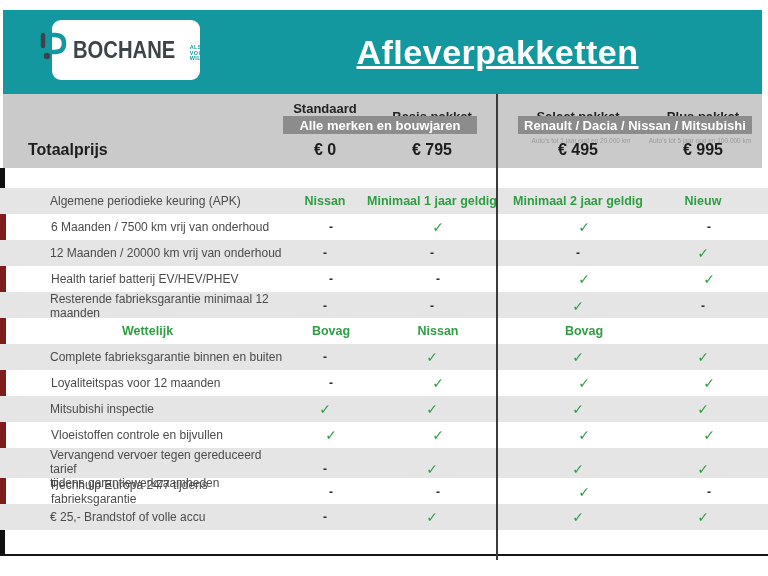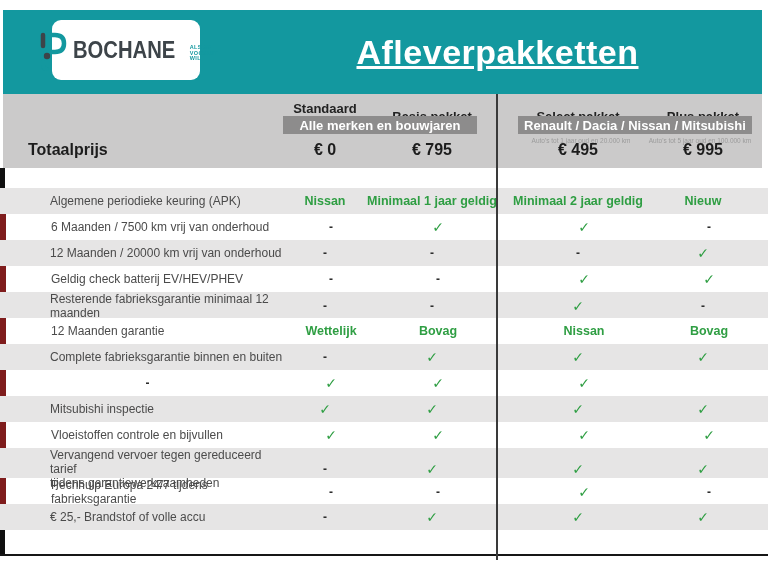--- a/index.html
+++ b/index.html
@@ -182,21 +182,21 @@
     <div class="fval">
             <span class="dash">-</span>
           </div>
     <div class="fval">
             <span class="check">✓</span>
           </div>
     <div></div>
   </div>
 
   <div class="frow white">
-    <div class="flabel">Geldig check batterij EV/HEV/PHEV</div>
+    <div class="flabel">Health tarief batterij EV/HEV/PHEV</div>
     <div class="fval">
             <span class="dash">-</span>
           </div>
     <div class="fval">
             <span class="dash">-</span>
           </div>
     <div class="fval">
             <span class="check">✓</span>
           </div>
     <div class="fval">
@@ -216,21 +216,20 @@
     <div class="fval">
             <span class="check">✓</span>
           </div>
     <div class="fval">
             <span class="dash">-</span>
           </div>
     <div></div>
   </div>
 
   <div class="frow white">
-    <div class="flabel">12 Maanden  garantie</div>
     <div class="fval">
             <span class="gtext">Wettelijk</span>
           </div>
     <div class="fval">
             <span class="gtext">Bovag</span>
           </div>
     <div class="fval">
             <span class="gtext">Nissan</span>
           </div>
     <div class="fval">
@@ -250,20 +249,21 @@
     <div class="fval">
             <span class="check">✓</span>
           </div>
     <div class="fval">
             <span class="check">✓</span>
           </div>
     <div></div>
   </div>
 
   <div class="frow white">
+    <div class="flabel">Loyaliteitspas voor 12 maanden</div>
     <div class="fval">
             <span class="dash">-</span>
           </div>
     <div class="fval">
             <span class="check">✓</span>
           </div>
     <div class="fval">
             <span class="check">✓</span>
           </div>
     <div class="fval">

